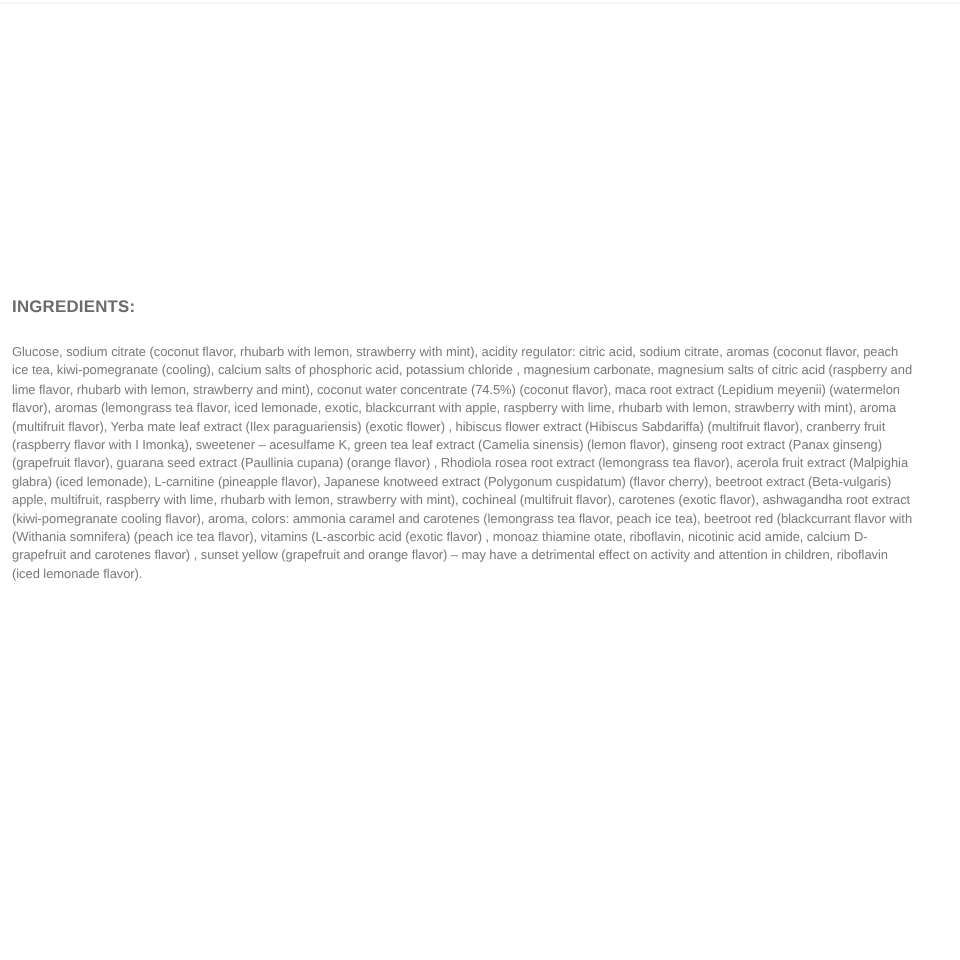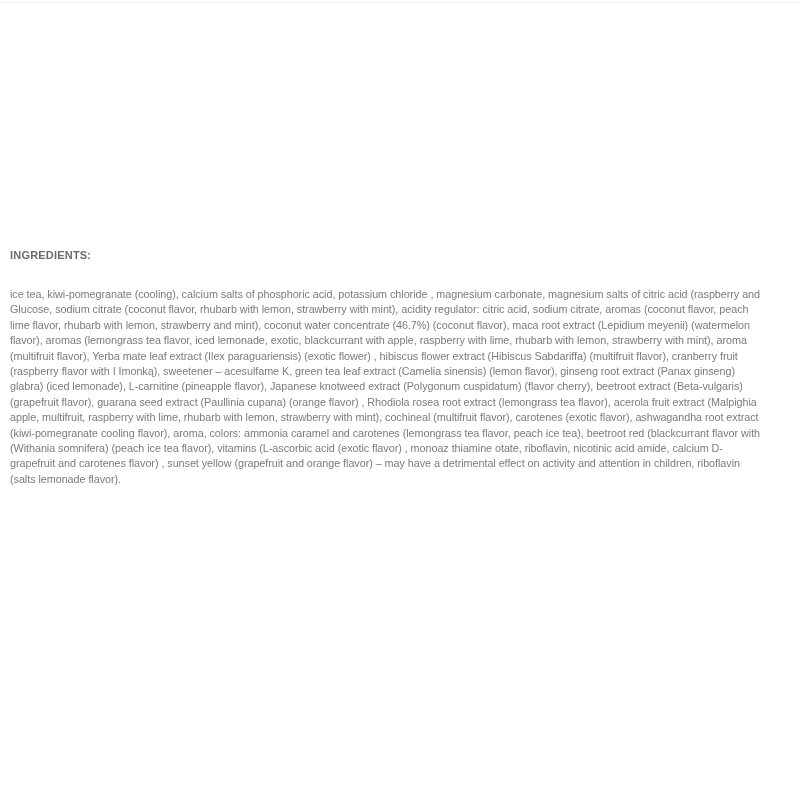--- a/index.html
+++ b/index.html
@@ -26,21 +26,21 @@
     background: #f1f1f1;
   }
   .content {
     position: absolute;
     left: 10px;
     top: 249px;
     width: 782px;
   }
   .ingredients-heading {
     margin: 0;
-    font-size: 11px;
+    font-size: 14px;
     font-weight: bold;
     letter-spacing: 0.2px;
     line-height: 12px;
     color: #6b6b6b;
   }
   .ingredients-paragraph {
     margin-top: 26px;
   }
   .text-line {
     font-size: 10.8px;
@@ -51,28 +51,28 @@
   }
 </style>
 </head>
 <body>
 
 <div class="page">
   <div class="top-divider"></div>
   <div class="content">
     <h2 class="ingredients-heading">INGREDIENTS:</h2>
     <div class="ingredients-paragraph">
+        <div class="text-line">Glucose, sodium citrate (coconut flavor, rhubarb with lemon, strawberry with mint), acidity regulator: citric acid, sodium citrate, aromas (coconut flavor, peach</div>
         <div class="text-line">ice tea, kiwi-pomegranate (cooling), calcium salts of phosphoric acid, potassium chloride , magnesium carbonate, magnesium salts of citric acid (raspberry and</div>
-        <div class="text-line">Glucose, sodium citrate (coconut flavor, rhubarb with lemon, strawberry with mint), acidity regulator: citric acid, sodium citrate, aromas (coconut flavor, peach</div>
-        <div class="text-line">lime flavor, rhubarb with lemon, strawberry and mint), coconut water concentrate (46.7%) (coconut flavor), maca root extract (Lepidium meyenii) (watermelon</div>
+        <div class="text-line">lime flavor, rhubarb with lemon, strawberry and mint), coconut water concentrate (74.5%) (coconut flavor), maca root extract (Lepidium meyenii) (watermelon</div>
         <div class="text-line">flavor), aromas (lemongrass tea flavor, iced lemonade, exotic, blackcurrant with apple, raspberry with lime, rhubarb with lemon, strawberry with mint), aroma</div>
         <div class="text-line">(multifruit flavor), Yerba mate leaf extract (Ilex paraguariensis) (exotic flower) , hibiscus flower extract (Hibiscus Sabdariffa) (multifruit flavor), cranberry fruit</div>
         <div class="text-line">(raspberry flavor with I Imonką), sweetener – acesulfame K, green tea leaf extract (Camelia sinensis) (lemon flavor), ginseng root extract (Panax ginseng)</div>
+        <div class="text-line">(grapefruit flavor), guarana seed extract (Paullinia cupana) (orange flavor) , Rhodiola rosea root extract (lemongrass tea flavor), acerola fruit extract (Malpighia</div>
         <div class="text-line">glabra) (iced lemonade), L-carnitine (pineapple flavor), Japanese knotweed extract (Polygonum cuspidatum) (flavor cherry), beetroot extract (Beta-vulgaris)</div>
-        <div class="text-line">(grapefruit flavor), guarana seed extract (Paullinia cupana) (orange flavor) , Rhodiola rosea root extract (lemongrass tea flavor), acerola fruit extract (Malpighia</div>
         <div class="text-line">apple, multifruit, raspberry with lime, rhubarb with lemon, strawberry with mint), cochineal (multifruit flavor), carotenes (exotic flavor), ashwagandha root extract</div>
         <div class="text-line">(kiwi-pomegranate cooling flavor), aroma, colors: ammonia caramel and carotenes (lemongrass tea flavor, peach ice tea), beetroot red (blackcurrant flavor with</div>
         <div class="text-line">(Withania somnifera) (peach ice tea flavor), vitamins (L-ascorbic acid (exotic flavor) , monoaz thiamine otate, riboflavin, nicotinic acid amide, calcium D-</div>
         <div class="text-line">grapefruit and carotenes flavor) , sunset yellow (grapefruit and orange flavor) – may have a detrimental effect on activity and attention in children, riboflavin</div>
-        <div class="text-line">(salts lemonade flavor).</div>
+        <div class="text-line">(iced lemonade flavor).</div>
       </div>
   </div>
 </div>
 
 </body></html>

